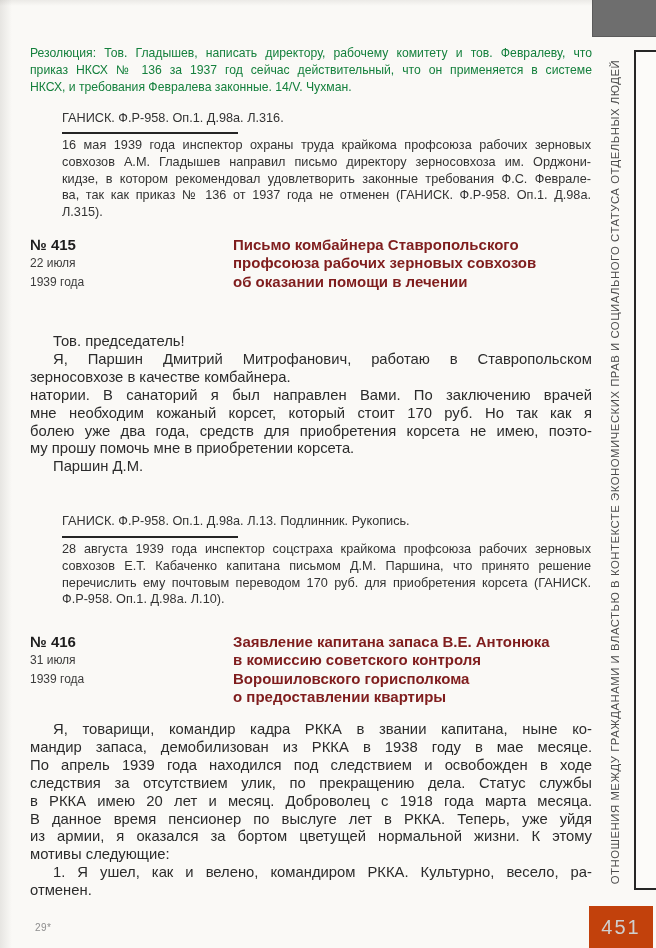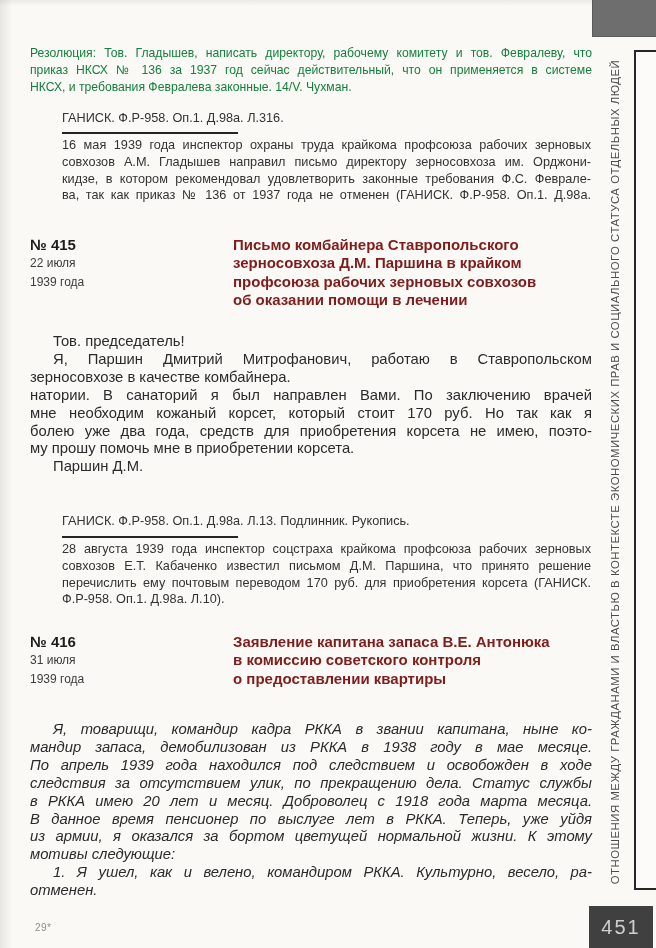--- a/index.html
+++ b/index.html
@@ -63,41 +63,41 @@
   .doc-title {
     left: 233px; width: 372px;
     font-weight: bold; font-size: 15px; line-height: 18.4px; color: #7f1d1d;
   }
 
   .doc-body {
     left: 30px; width: 562px;
     font-size: 14.8px; line-height: 17.9px; color: #2b2b2b;
   }
   .body415 { top: 333px; }
-  .body416 { top: 721px; font-style: italic; }
+  .body416 { top: 721px; }
 
   .footer-mark {
     left: 35px; top: 902px;
     font-size: 10px; color: #8d8d8d; letter-spacing: 0.5px; margin-top: 20px;
   }
 
   .topbox {
     left: 592px; top: 0; width: 64px; height: 37px;
     background: #6e6e6e;
     box-shadow: inset 1px -1px 0 #5b5b5b;
   }
   .side-frame {
     left: 634px; top: 50px; width: 40px; height: 840px;
     border: 2px solid #262626; border-right: none;
     background: #fcfbf9;
     box-sizing: border-box;
   }
   .pagebox {
     left: 589px; top: 906px; width: 64px; height: 42px;
-    background: #404040;
+    background: #c2410c;
     text-align: center;
     line-height: 42px;
     font-size: 20px; letter-spacing: 2px;
     color: #cfcfcf;
   }
   .side-caption {
     left: 609px; top: 891px;
     width: 838px; height: 19px;
     transform: rotate(-90deg);
     transform-origin: 0 0;
@@ -120,63 +120,64 @@
 </div>
 
 <div class="blk archive-ref archive1">ГАНИСК. Ф.Р-958. Оп.1. Д.98а. Л.316.</div>
 
 <div class="blk fnsep sep1"></div>
 <div class="blk footnote fn1">
   <span class="ln j">16 мая 1939 года инспектор охраны труда крайкома профсоюза рабочих зерновых</span>
   <span class="ln j">совхозов А.М. Гладышев направил письмо директору зерносовхоза им. Орджони-</span>
   <span class="ln j">кидзе, в котором рекомендовал удовлетворить законные требования Ф.С. Феврале-</span>
   <span class="ln j">ва, так как приказ № 136 от 1937 года не отменен (ГАНИСК. Ф.Р-958. Оп.1. Д.98а.</span>
+  <span class="ln">Л.315).</span>
 </div>
 
 <div class="blk docnum-col hdr415">
   <span class="ln doc-number">№ 415</span>
   <span class="ln doc-date">22 июля</span>
   <span class="ln doc-date">1939 года</span>
 </div>
 <div class="blk doc-title hdr415">
   <span class="ln">Письмо комбайнера Ставропольского</span>
-  <span class="ln">зерносовхоза Д.М. Паршина в крайком</span>
   <span class="ln">профсоюза рабочих зерновых совхозов</span>
   <span class="ln">об оказании помощи в лечении</span>
 </div>
 
 <div class="blk doc-body body415">
   <span class="ln ind">Тов. председатель!</span>
   <span class="ln ind j">Я, Паршин Дмитрий Митрофанович, работаю в Ставропольском</span>
   <span class="ln">зерносовхозе в качестве комбайнера.</span>
   <span class="ln j">натории. В санаторий я был направлен Вами. По заключению врачей</span>
   <span class="ln j">мне необходим кожаный корсет, который стоит 170 руб. Но так как я</span>
   <span class="ln j">болею уже два года, средств для приобретения корсета не имею, поэто-</span>
   <span class="ln">му прошу помочь мне в приобретении корсета.</span>
   <span class="ln ind">Паршин Д.М.</span>
 </div>
 
 <div class="blk archive-ref archive2">ГАНИСК. Ф.Р-958. Оп.1. Д.98а. Л.13. Подлинник. Рукопись.</div>
 
 <div class="blk fnsep sep2"></div>
 <div class="blk footnote fn2">
   <span class="ln j">28 августа 1939 года инспектор соцстраха крайкома профсоюза рабочих зерновых</span>
-  <span class="ln j">совхозов Е.Т. Кабаченко известил письмом Д.М. Паршина, что принято решение</span>
+  <span class="ln j">совхозов Е.Т. Кабаченко капитана письмом Д.М. Паршина, что принято решение</span>
   <span class="ln j">перечислить ему почтовым переводом 170 руб. для приобретения корсета (ГАНИСК.</span>
   <span class="ln">Ф.Р-958. Оп.1. Д.98а. Л.10).</span>
 </div>
 
 <div class="blk docnum-col hdr416">
   <span class="ln doc-number">№ 416</span>
   <span class="ln doc-date">31 июля</span>
   <span class="ln doc-date">1939 года</span>
 </div>
 <div class="blk doc-title hdr416">
   <span class="ln">Заявление капитана запаса В.Е. Антонюка</span>
   <span class="ln">в комиссию советского контроля</span>
+  <span class="ln">Ворошиловского горисполкома</span>
   <span class="ln">о предоставлении квартиры</span>
 </div>
 
 <div class="blk doc-body body416">
   <span class="ln ind j">Я, товарищи, командир кадра РККА в звании капитана, ныне ко-</span>
   <span class="ln j">мандир запаса, демобилизован из РККА в 1938 году в мае месяце.</span>
   <span class="ln j">По апрель 1939 года находился под следствием и освобожден в ходе</span>
   <span class="ln j">следствия за отсутствием улик, по прекращению дела. Статус службы</span>
   <span class="ln j">в РККА имею 20 лет и месяц. Доброволец с 1918 года марта месяца.</span>
   <span class="ln j">В данное время пенсионер по выслуге лет в РККА. Теперь, уже уйдя</span>

